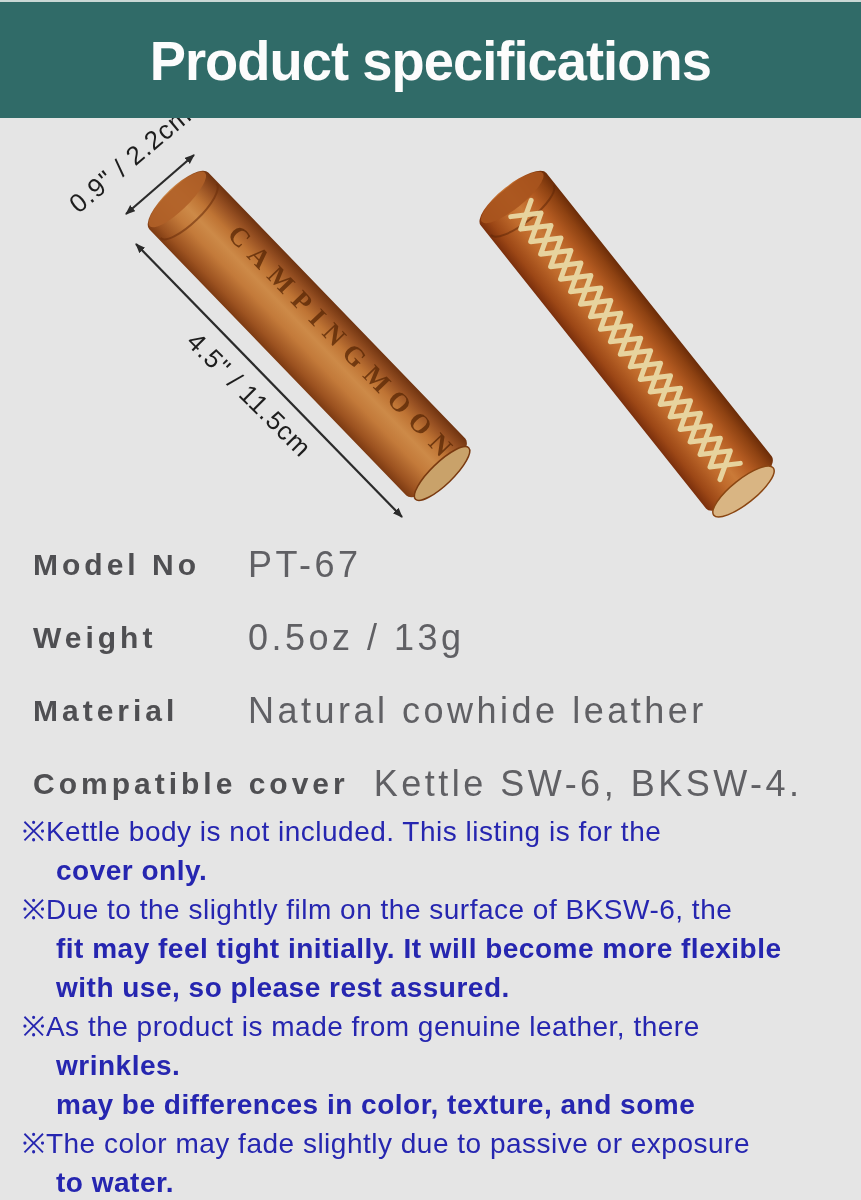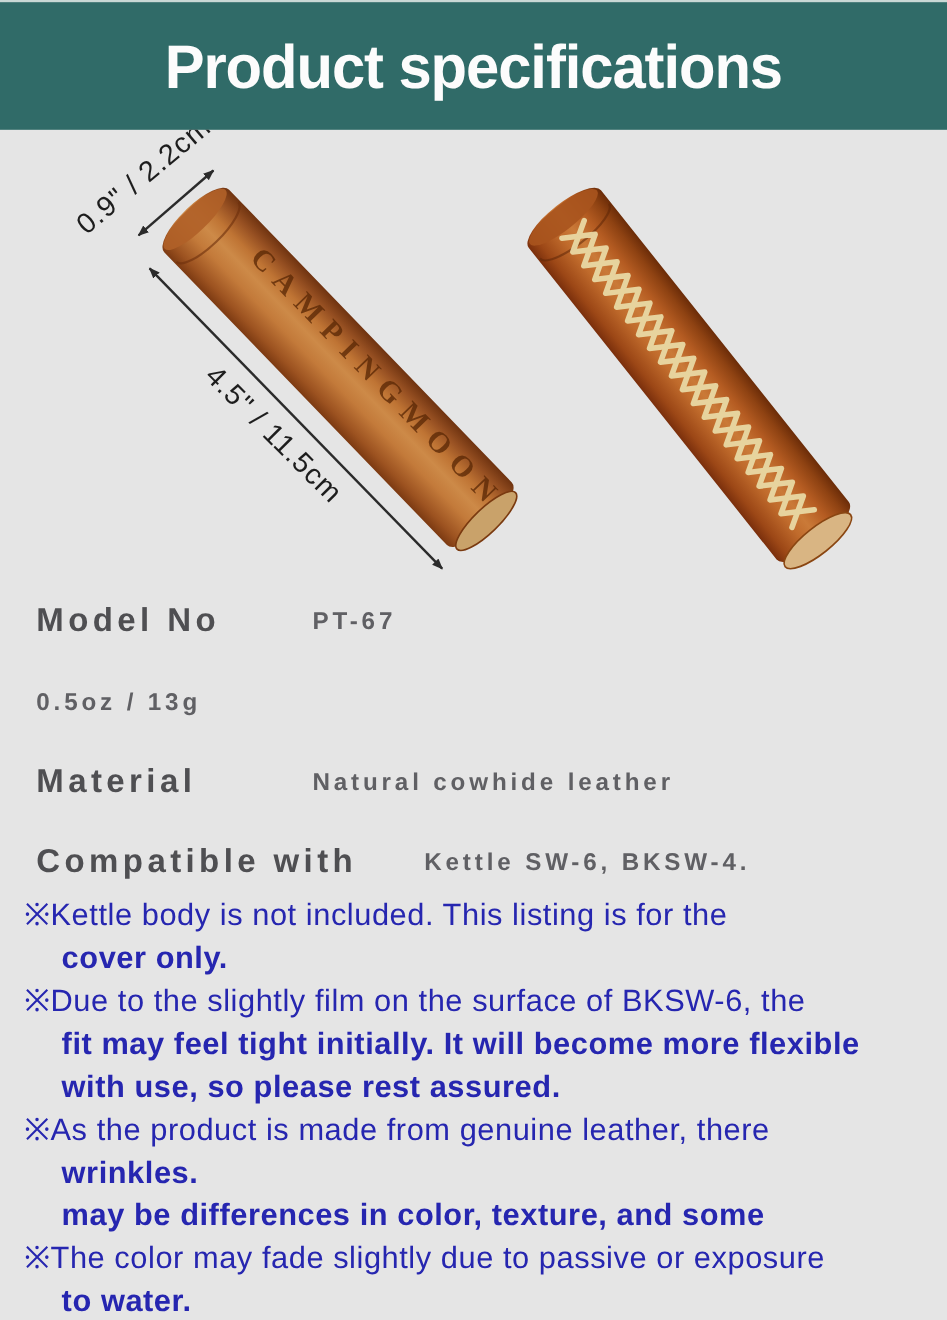--- a/index.html
+++ b/index.html
@@ -47,35 +47,34 @@
     fill: #5c2906;
     opacity: 0.78;
   }
   
   .specs { padding-left: 33px; }
   .spec-row {
     height: 73px;
     display: flex;
     align-items: center;
     color: #4f4f52;
-    gap: 36px;
   }
   .spec-label {
     box-sizing: border-box;
     min-width: 215px;
     padding-right: 25px;
     font-size: 30px;
     font-weight: bold;
     letter-spacing: 4px;
     color: #4f4f52;
     white-space: nowrap;
   }
   .spec-value {
-    font-size: 22px;
-    font-weight: bold;
+    font-size: 36px;
+    font-weight: normal;
     letter-spacing: 3.5px;
     color: #606064;
     white-space: nowrap;
   }
   
   .notes {
     margin-top: -8px;
     padding-left: 22px;
     padding-right: 10px;
     color: #2626b0;
@@ -147,28 +146,29 @@
       <text class="dim-label" transform="translate(243,401) rotate(45)" text-anchor="middle">4.5" / 11.5cm</text>
     </svg>
   </div>
 
   <div class="specs">
     <div class="spec-row">
       <span class="spec-label">Model No</span>
       <span class="spec-value">PT-67</span>
     </div>
     <div class="spec-row">
+      <span class="spec-label">Weight</span>
       <span class="spec-value">0.5oz / 13g</span>
     </div>
     <div class="spec-row">
       <span class="spec-label">Material</span>
       <span class="spec-value">Natural cowhide leather</span>
     </div>
     <div class="spec-row">
-      <span class="spec-label">Compatible with</span>
+      <span class="spec-label">Compatible cover</span>
       <span class="spec-value">Kettle SW-6, BKSW-4.</span>
     </div>
   </div>
 
   <div class="notes">
     <div>
       <div class="note-line">※Kettle body is not included. This listing is for the</div>
       <div class="note-line cont">cover only.</div>
     </div>
     <div>

